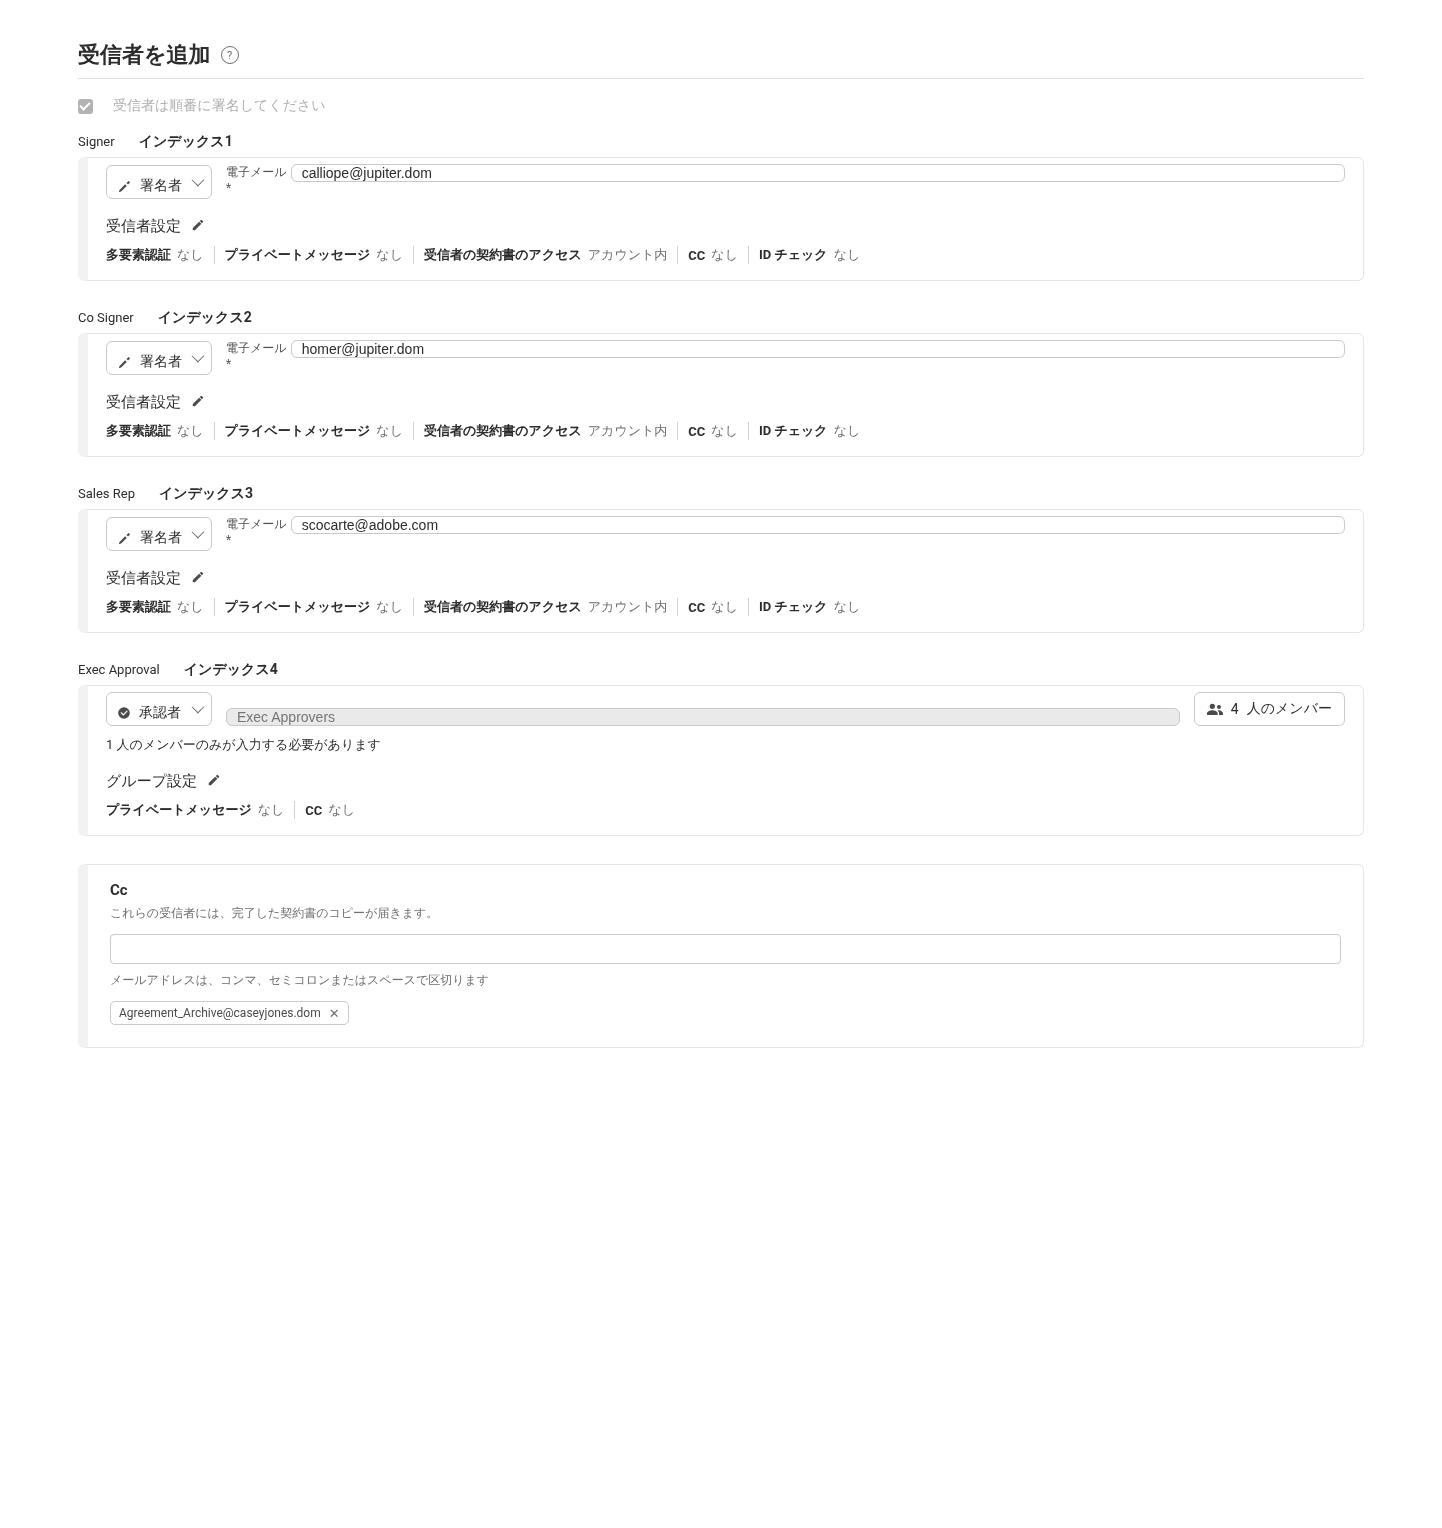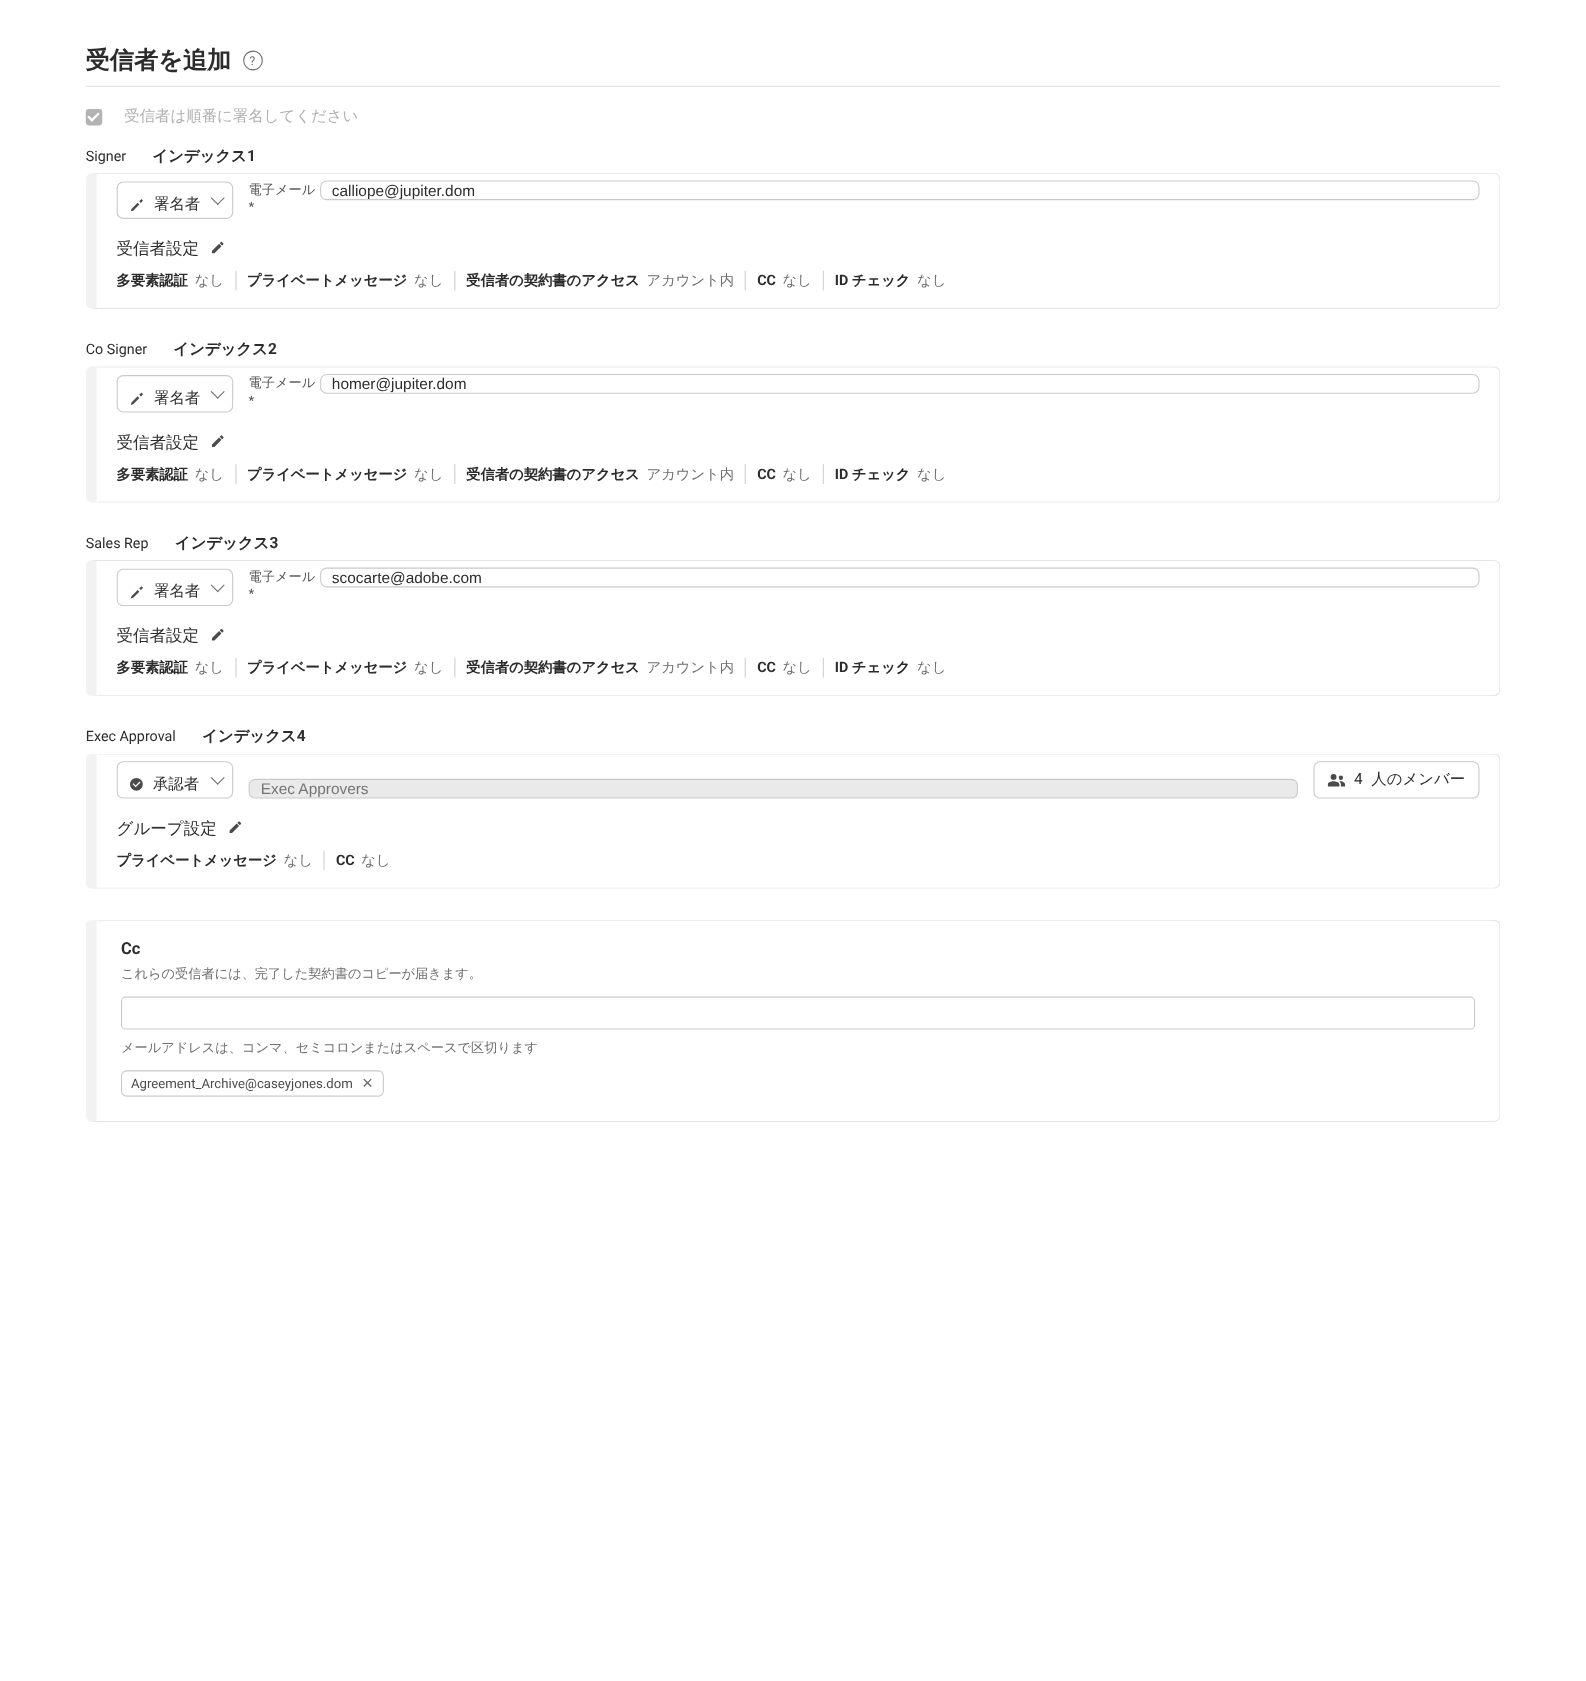--- a/index.html
+++ b/index.html
@@ -380,20 +380,21 @@
     <div>
       <div class="members-btn">
         <svg viewBox="0 0 24 18">
             <path d="M8 9a4 4 0 1 0 0-8 4 4 0 0 0 0 8zm0 2c-3 0-8 1.5-8 4.5V18h16v-2.5C16 12.5 11 11 8 11zm10-2a3 3 0 1 0 0-6 3 3 0 0 0 0 6zm0 2c-.7 0-1.5.1-2.3.3 1.4 1 2.3 2.3 2.3 3.7V18h6v-2.3c0-2.5-4-4.7-6-4.7z"></path>
           </svg>
         <span>4</span>
         <span>人のメンバー</span>
       </div>
     </div>
   </div>
+  <div class="note">1 人のメンバーのみが入力する必要があります</div>
   <div class="section-title-row">
     <span class="section-title">グループ設定</span>
     <span class="pencil-icon"><svg viewBox="0 0 24 24">
           <path d="M3 17.25V21h3.75l11-11-3.75-3.75-11 11zM20.7 7.04a1 1 0 0 0 0-1.41l-2.34-2.34a1 1 0 0 0-1.41 0L15 5.24l3.75 3.75 1.95-1.95z"></path>
         </svg></span>
   </div>
   <div class="settings-line">
     <span class="settings-item">
         <span class="sk">プライベートメッセージ</span>
         <span class="sv">なし</span>

